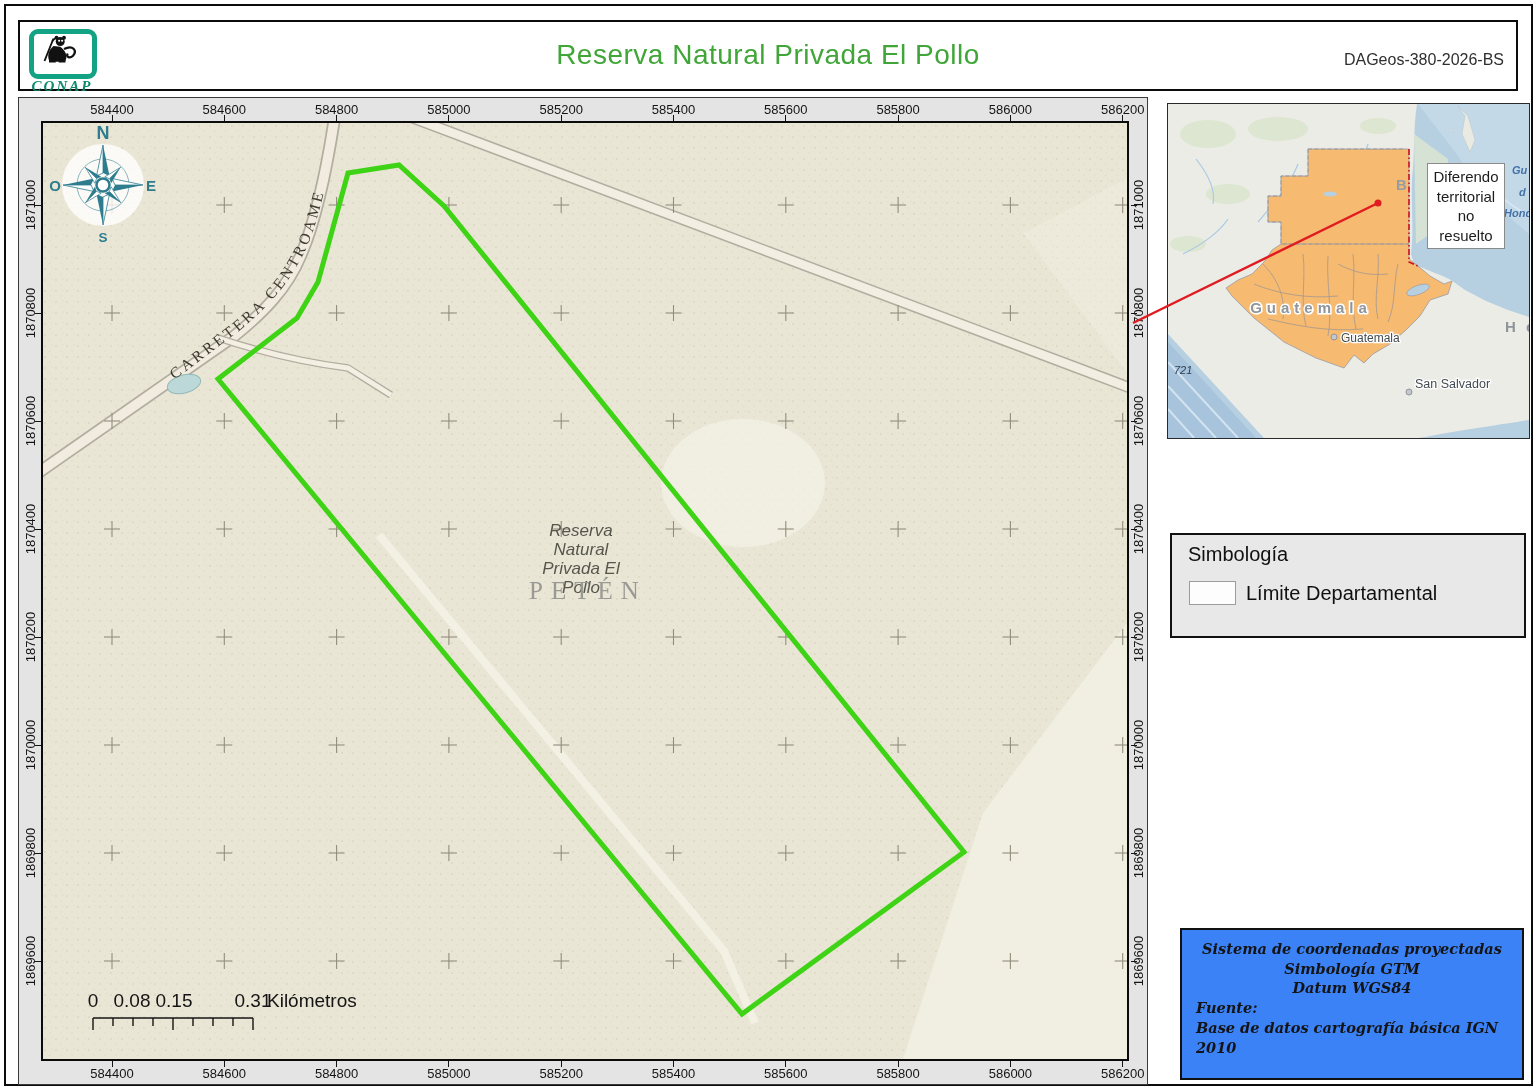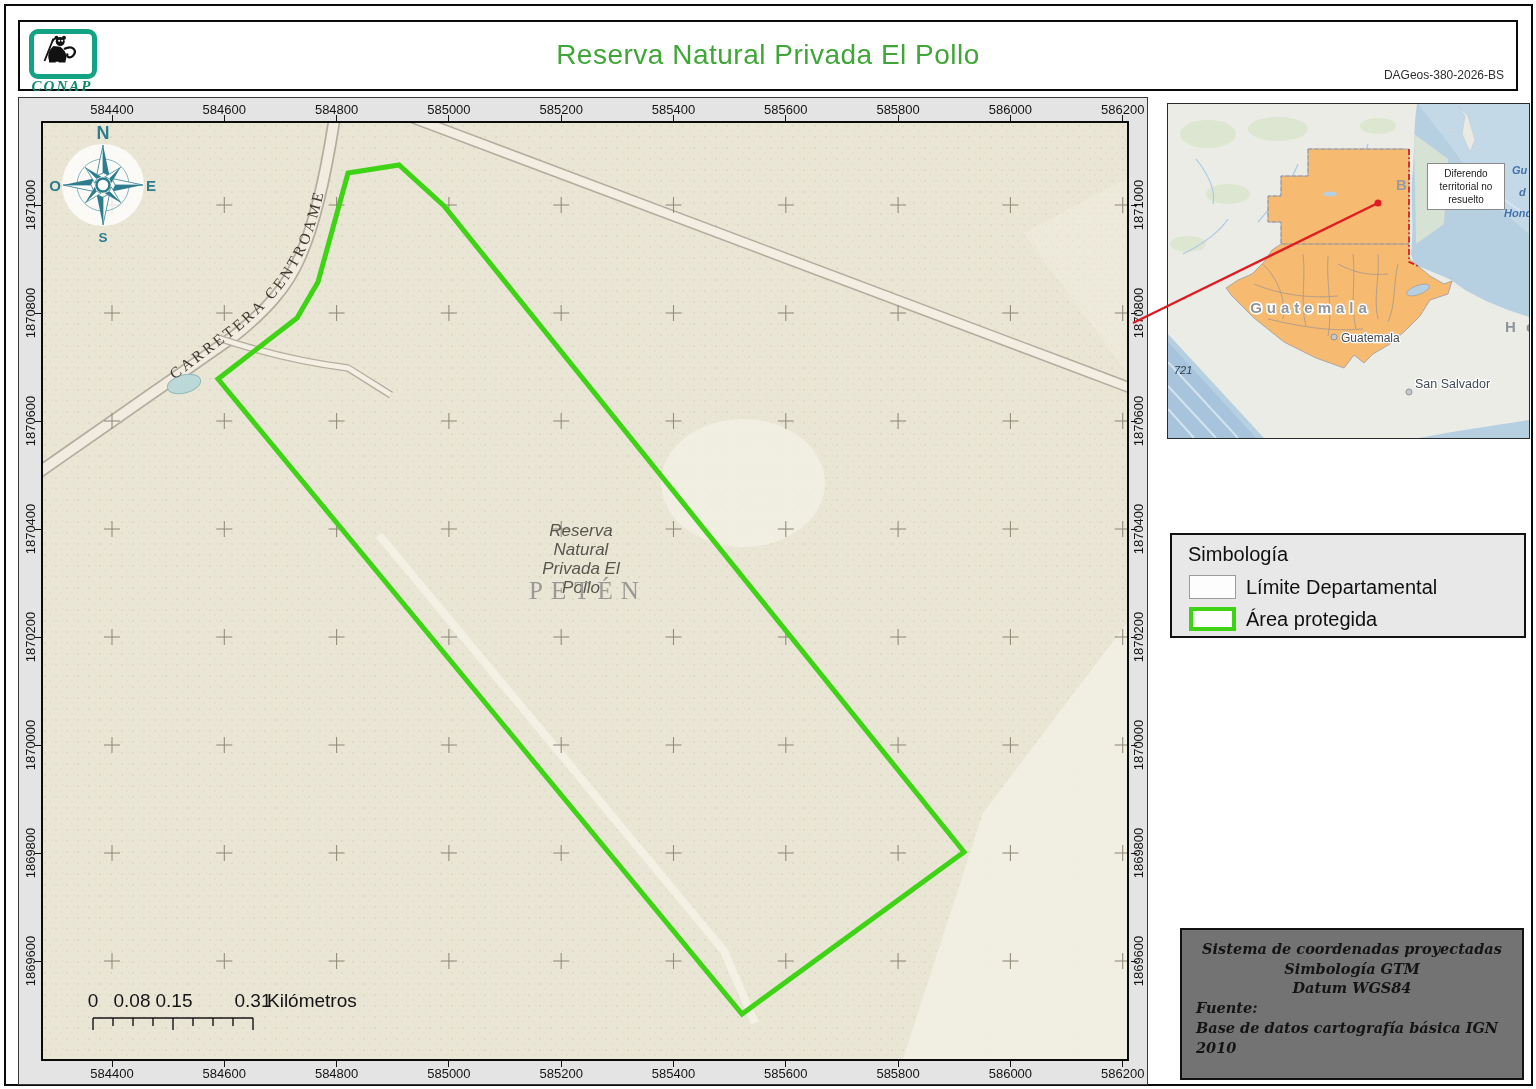--- a/index.html
+++ b/index.html
@@ -7,42 +7,42 @@
        font-family:"Liberation Sans",sans-serif;overflow:hidden;}
   .abs{position:absolute;}
   .page-frame{left:4px;top:4px;width:1525px;height:1078px;border:2.5px solid #0b0b0b;}
   
   .header{left:18px;top:20px;width:1500px;height:71px;border:2px solid #0b0b0b;box-sizing:border-box;background:#fff;}
   .logo{left:8px;top:5px;width:70px;height:62px;font-style:italic;}
   .logo-mark{left:1px;top:2px;width:58px;height:40px;background:#fff;border:5px solid #12a284;border-radius:9px;}
   .logo-text{left:0;top:51px;width:68px;text-align:center;color:#0e8a6d;font-family:"Liberation Serif",serif;
              font-weight:bold;font-size:15px;letter-spacing:2px;}
   .title{left:0;right:0;top:17px;text-align:center;color:#3fa637;font-size:28px;letter-spacing:.5px;}
-  .doc-id{right:12px;bottom:7px;font-size:12px;color:#2f2f2f;}
+  .doc-id{right:12px;bottom:20px;font-size:16px;color:#2f2f2f;}
   
   .map-block{left:18px;top:97px;width:1130px;height:988px;background:#e4e4e4;border:1px solid #3a3a3a;box-sizing:border-box;}
   .map-frame{left:22px;top:23px;width:1088px;height:940px;border:2px solid #0b0b0b;box-sizing:border-box;}
   .map-canvas{left:24px;top:25px;}
   .ax{position:absolute;font-size:13px;color:#141414;white-space:nowrap;}
   .tick{position:absolute;background:#141414;}
   
   .inset{left:1167px;top:103px;width:361px;height:334px;border:1.5px solid #2a2a2a;box-sizing:content-box;background:#b6d0e2;}
   .note-box{left:1427px;top:163px;width:74px;background:#ffffff;border:1px solid #8a8a8a;
-            font-size:10px;line-height:1.3;text-align:center;color:#1c1c1c;padding:3px 1px;}
+            font-size:15px;line-height:1.3;text-align:center;color:#1c1c1c;padding:3px 1px;}
   .red-overlay{left:1120px;top:90px;pointer-events:none;z-index:50;}
   
   .legend{left:1170px;top:533px;width:356px;height:105px;background:#e8e8e8;border:2px solid #111;box-sizing:border-box;}
   .legend-title{left:16px;top:8px;font-size:20px;color:#101010;}
-  .legend-row{left:0;width:100%;height:26px;}
+  .legend-row{left:0;width:100%;height:26px;margin-top:6px;}
   .swatch{left:17px;top:0;width:47px;height:24px;box-sizing:border-box;background:#fdfdfd;}
   .swatch-dep{border:1.5px solid #9c9c9c;}
   .swatch-prot{border:4px solid #3ed314;}
   .legend-label{left:74px;top:1px;font-size:20px;color:#101010;white-space:nowrap;}
   
-  .credits{left:1180px;top:928px;width:344px;height:152px;background:#737373;border:2px solid #111;box-sizing:border-box;
+  .credits{left:1180px;top:928px;width:344px;height:152px;background:#3b82f6;border:2px solid #111;box-sizing:border-box;
            font-family:"DejaVu Serif",serif;font-style:italic;font-weight:bold;font-size:14.5px;
            color:#141414;padding:9px 14px 0 14px;line-height:1.36;}
   .c-center{text-align:center;}
   .c-just{text-align:justify;}
   svg text{font-family:"Liberation Sans",sans-serif;}
   .serif{font-family:"Liberation Serif",serif;}
 </style>
 </head>
 <body>
 
@@ -479,24 +479,20 @@
   <line x1="258" y1="113" x2="13" y2="233" stroke="#e11b22" stroke-width="2.4"></line>
   <circle cx="258" cy="113" r="3.5" fill="#e11b22"></circle>
 </svg>
 
 <div class="abs legend">
   <div class="abs legend-title">Simbología</div>
   <div class="abs legend-row" style="top:40px;">
     <div class="abs swatch swatch-dep"></div>
     <div class="abs legend-label">Límite Departamental</div>
   </div>
-  <div class="abs legend-row" style="top:72px;">
-    <div class="abs swatch swatch-prot"></div>
-    <div class="abs legend-label">Área protegida</div>
-  </div>
 </div>
 
 <div class="abs credits">
   <div class="c-center">Sistema de coordenadas proyectadas</div>
   <div class="c-center">Simbología GTM</div>
   <div class="c-center">Datum WGS84</div>
   <div>Fuente:</div>
   <div>Base de datos cartografía básica IGN 2010</div>
 </div>
 

